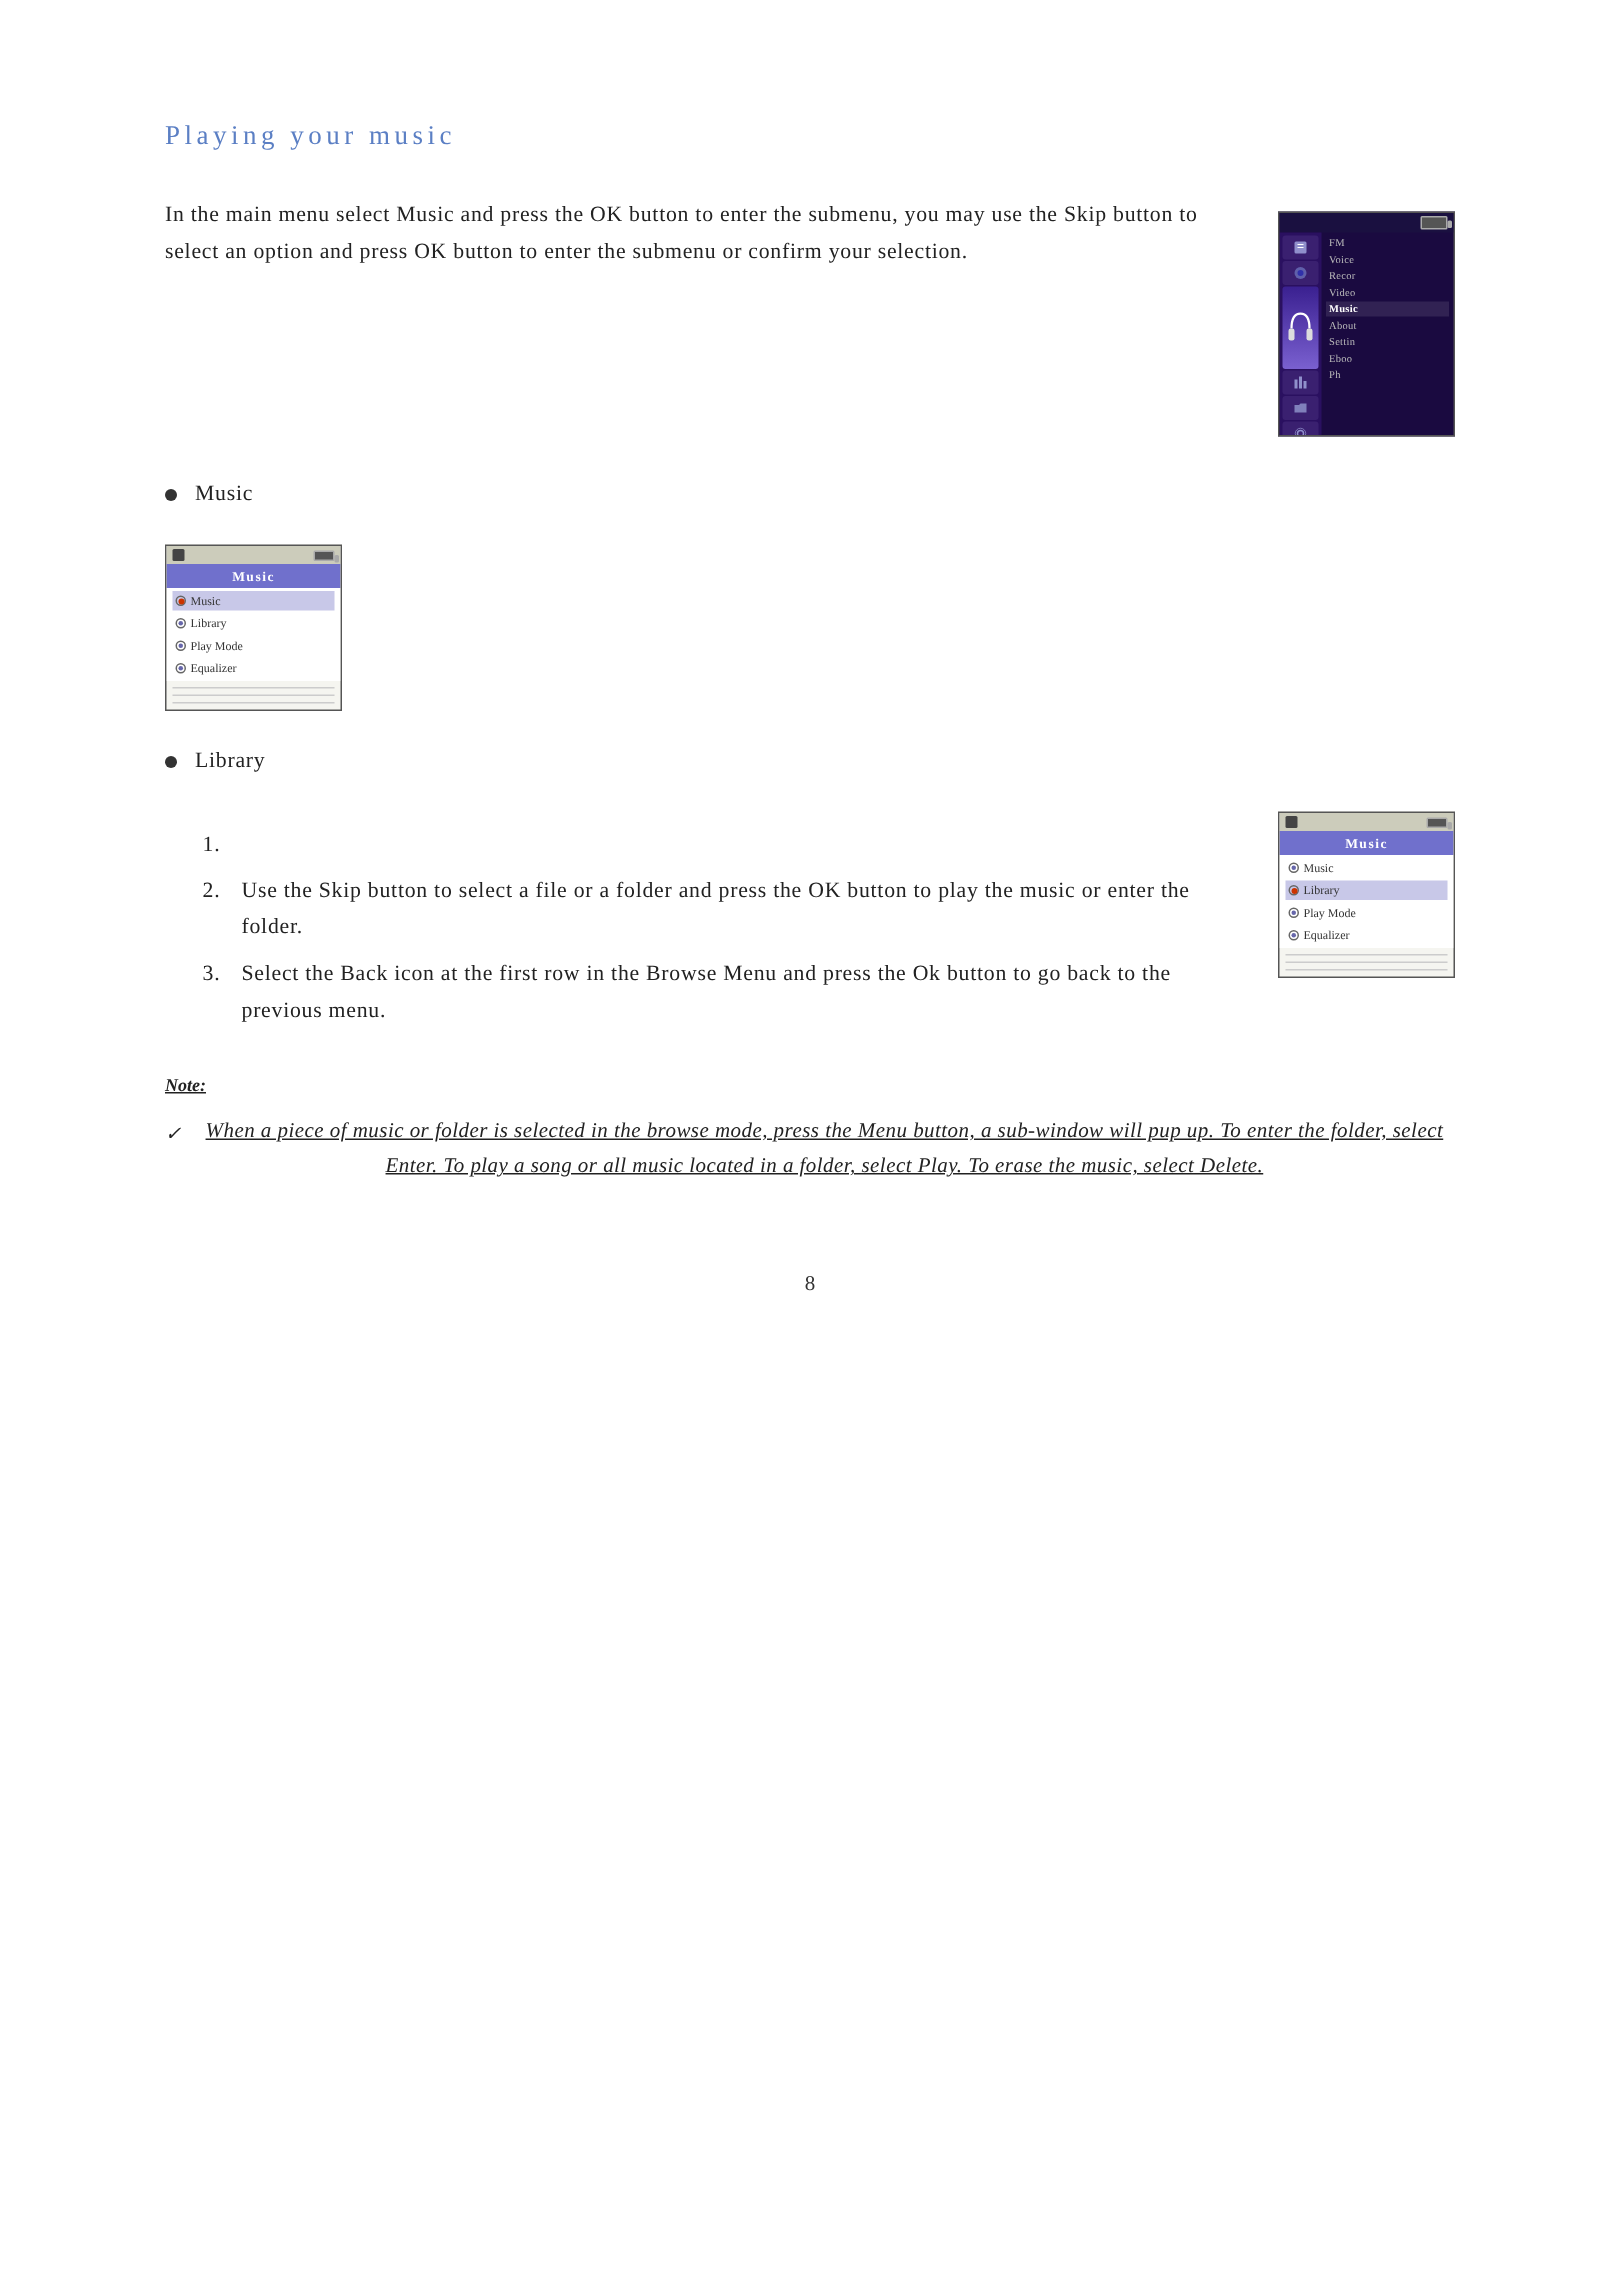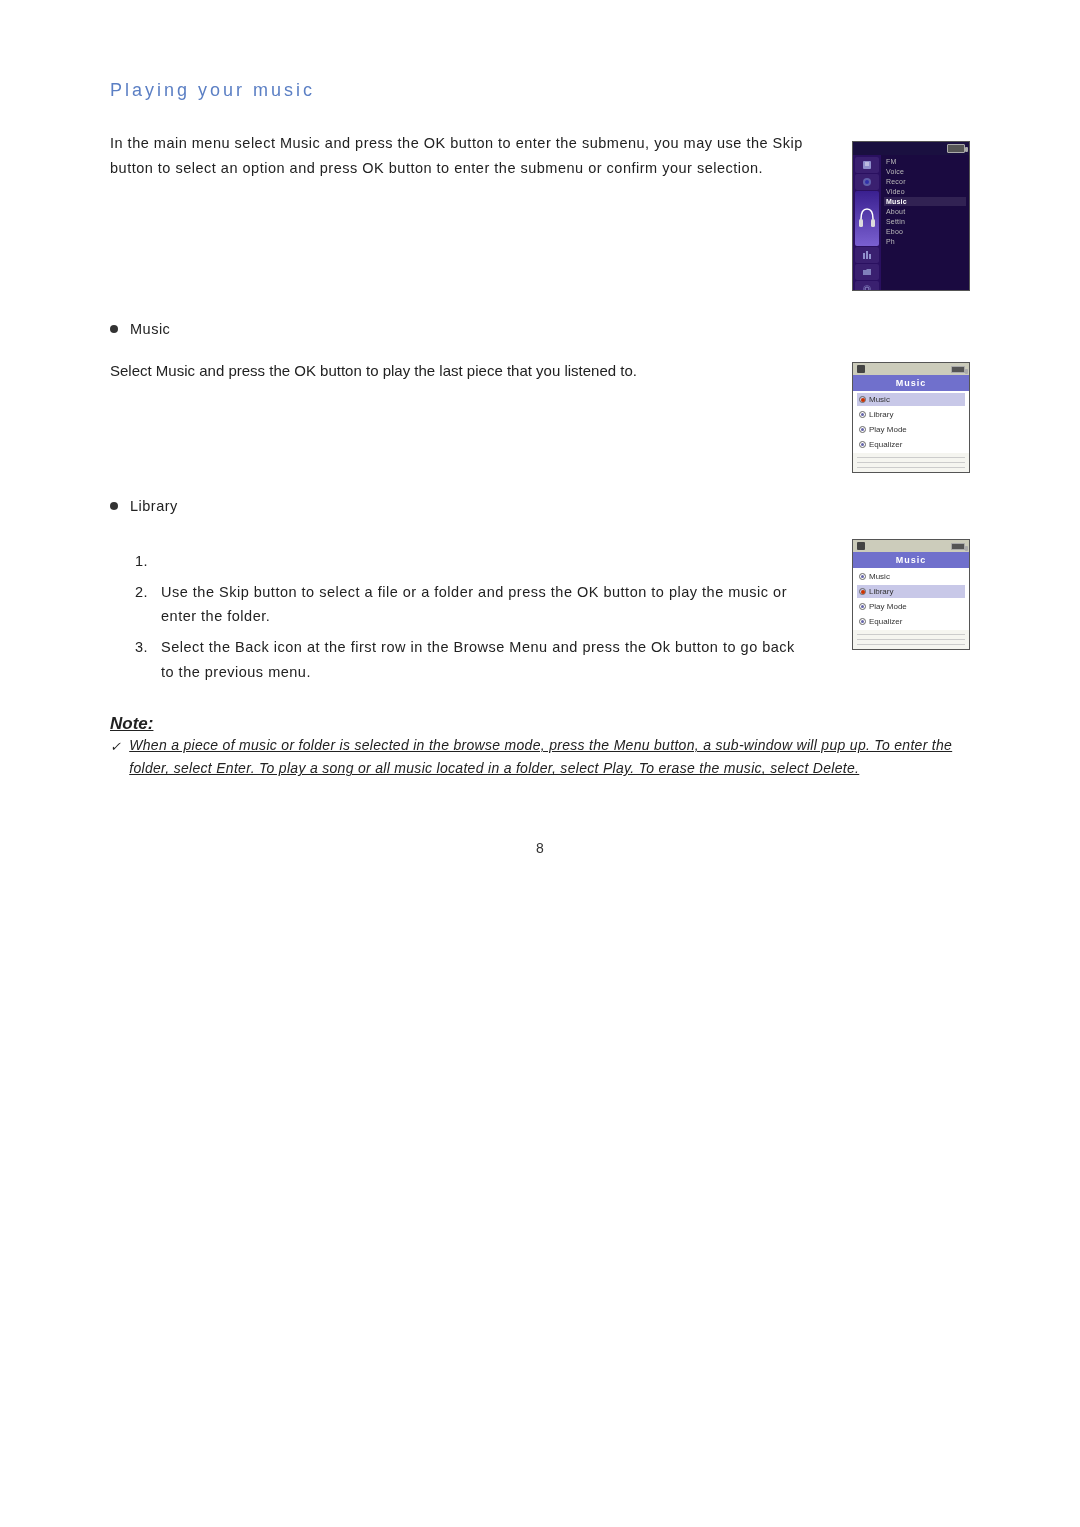--- a/index.html
+++ b/index.html
@@ -11,20 +11,21 @@
       font-family: Arial, sans-serif;
       font-size: 15px;
       color: #222;
       position: relative;
     }
 
     .page-container {
       width: 860px;
       margin: 0 auto;
       padding: 80px 0 80px 0;
+      font-family: Liberation Serif, serif;
     }
 
     .section-title {
       color: #5b7fc4;
       font-size: 18px;
       letter-spacing: 3px;
       font-weight: normal;
       margin-bottom: 30px;
     }
 
@@ -262,44 +263,45 @@
       flex-shrink: 0;
       min-width: 18px;
     }
 
     .note-section {
       margin-top: 20px;
     }
 
     .note-label {
       font-style: italic;
-      font-size: 17px;
+      font-size: 12px;
       text-decoration: underline;
       font-weight: bold;
-      margin-bottom: 0;
+      margin-bottom: 12px;
     }
 
     .note-item {
       display: flex;
       gap: 8px;
       align-items: flex-start;
       font-style: italic;
       font-size: 14px;
       line-height: 1.65;
       letter-spacing: 0.3px;
     }
 
     .checkmark {
       flex-shrink: 0;
       margin-top: 2px;
       font-size: 13px;
     }
 
     .note-text {
       text-decoration: underline;
+      text-align: center;
     }
 
     .page-number {
       text-align: center;
       font-size: 14px;
       color: #333;
       margin-top: 60px;
     }
 
     
@@ -423,23 +425,20 @@
   </div>
 
   <div class="bullet-section">
     <div class="bullet-item">
       <div class="bullet-dot"></div>
       <span class="bullet-label">Music</span>
     </div>
   </div>
 
   <div class="second-section">
-    <div class="text-part">
-      <p class="section-body">Select Music and press the OK button to play the last piece that you listened to.</p>
-    </div>
     <div class="device-part">
 
       <div class="submenu-device">
         <div class="submenu-device-header">
           <div style="width:8px;height:8px;background:#444;border-radius:1px;"></div>
           <div class="battery-icon" style="width:14px;height:7px;"></div>
         </div>
         <div class="submenu-device-title-bar">Music</div>
         <div class="submenu-device-items">
           <div class="submenu-item selected">

